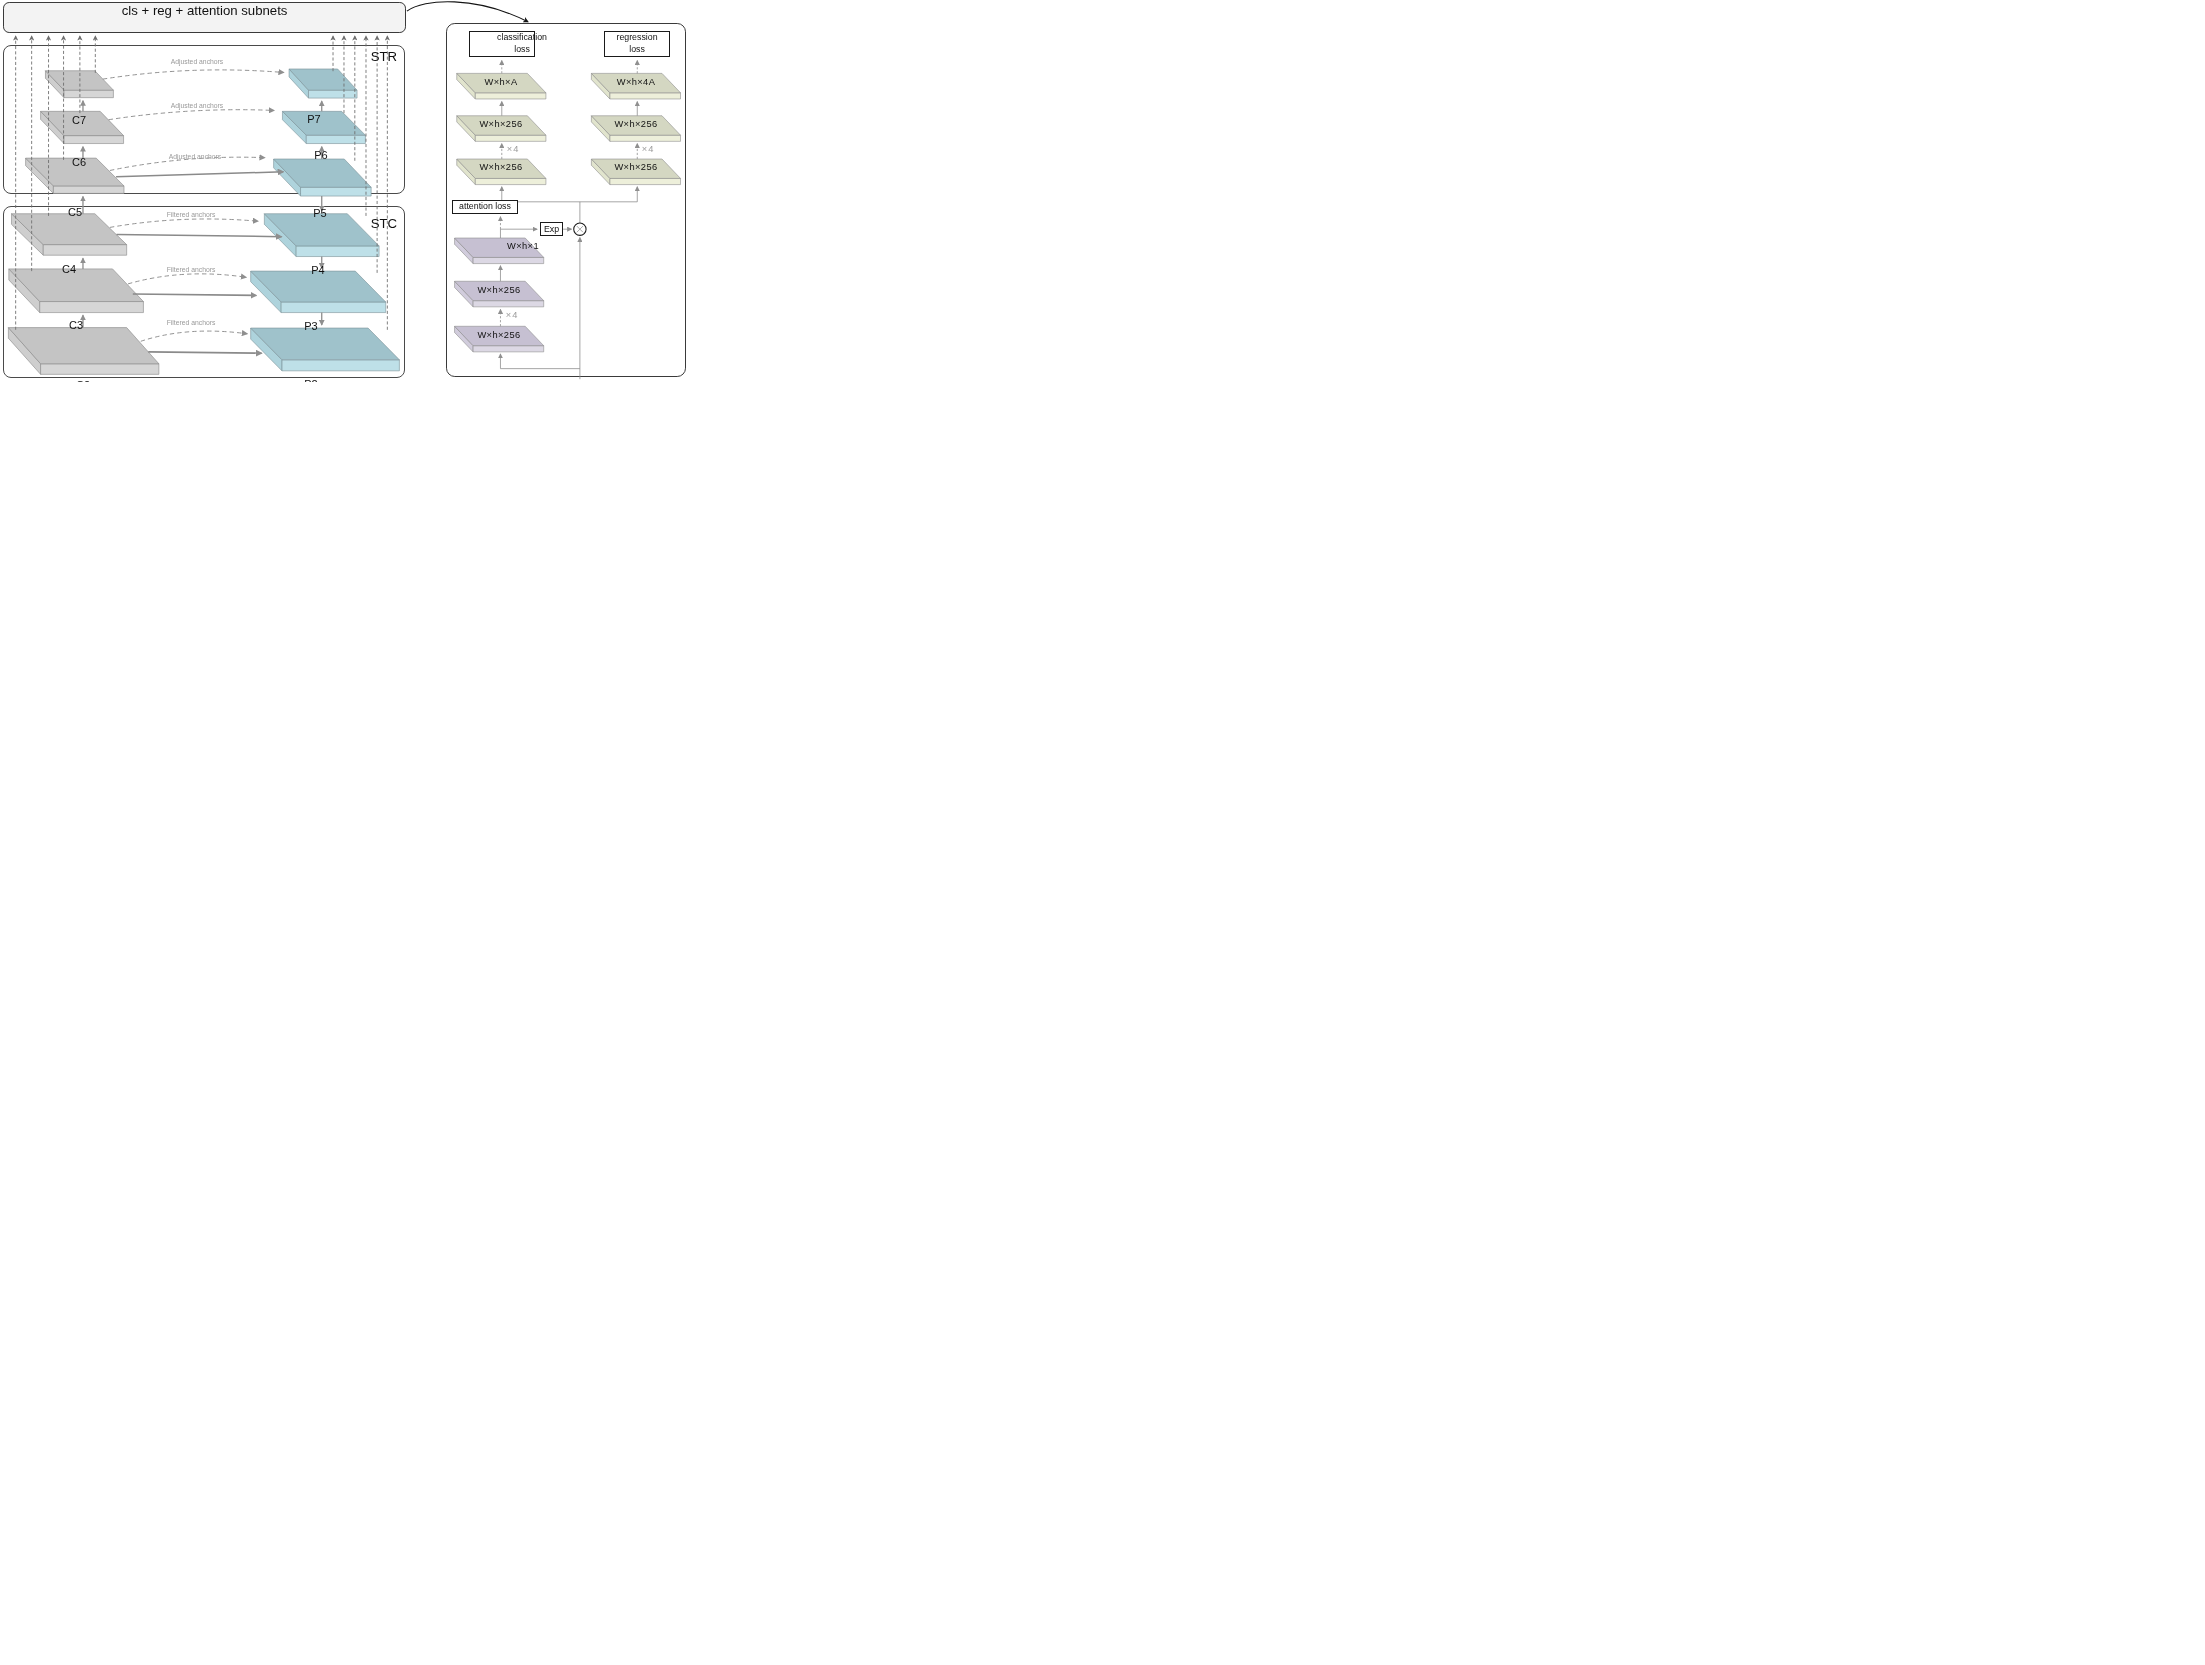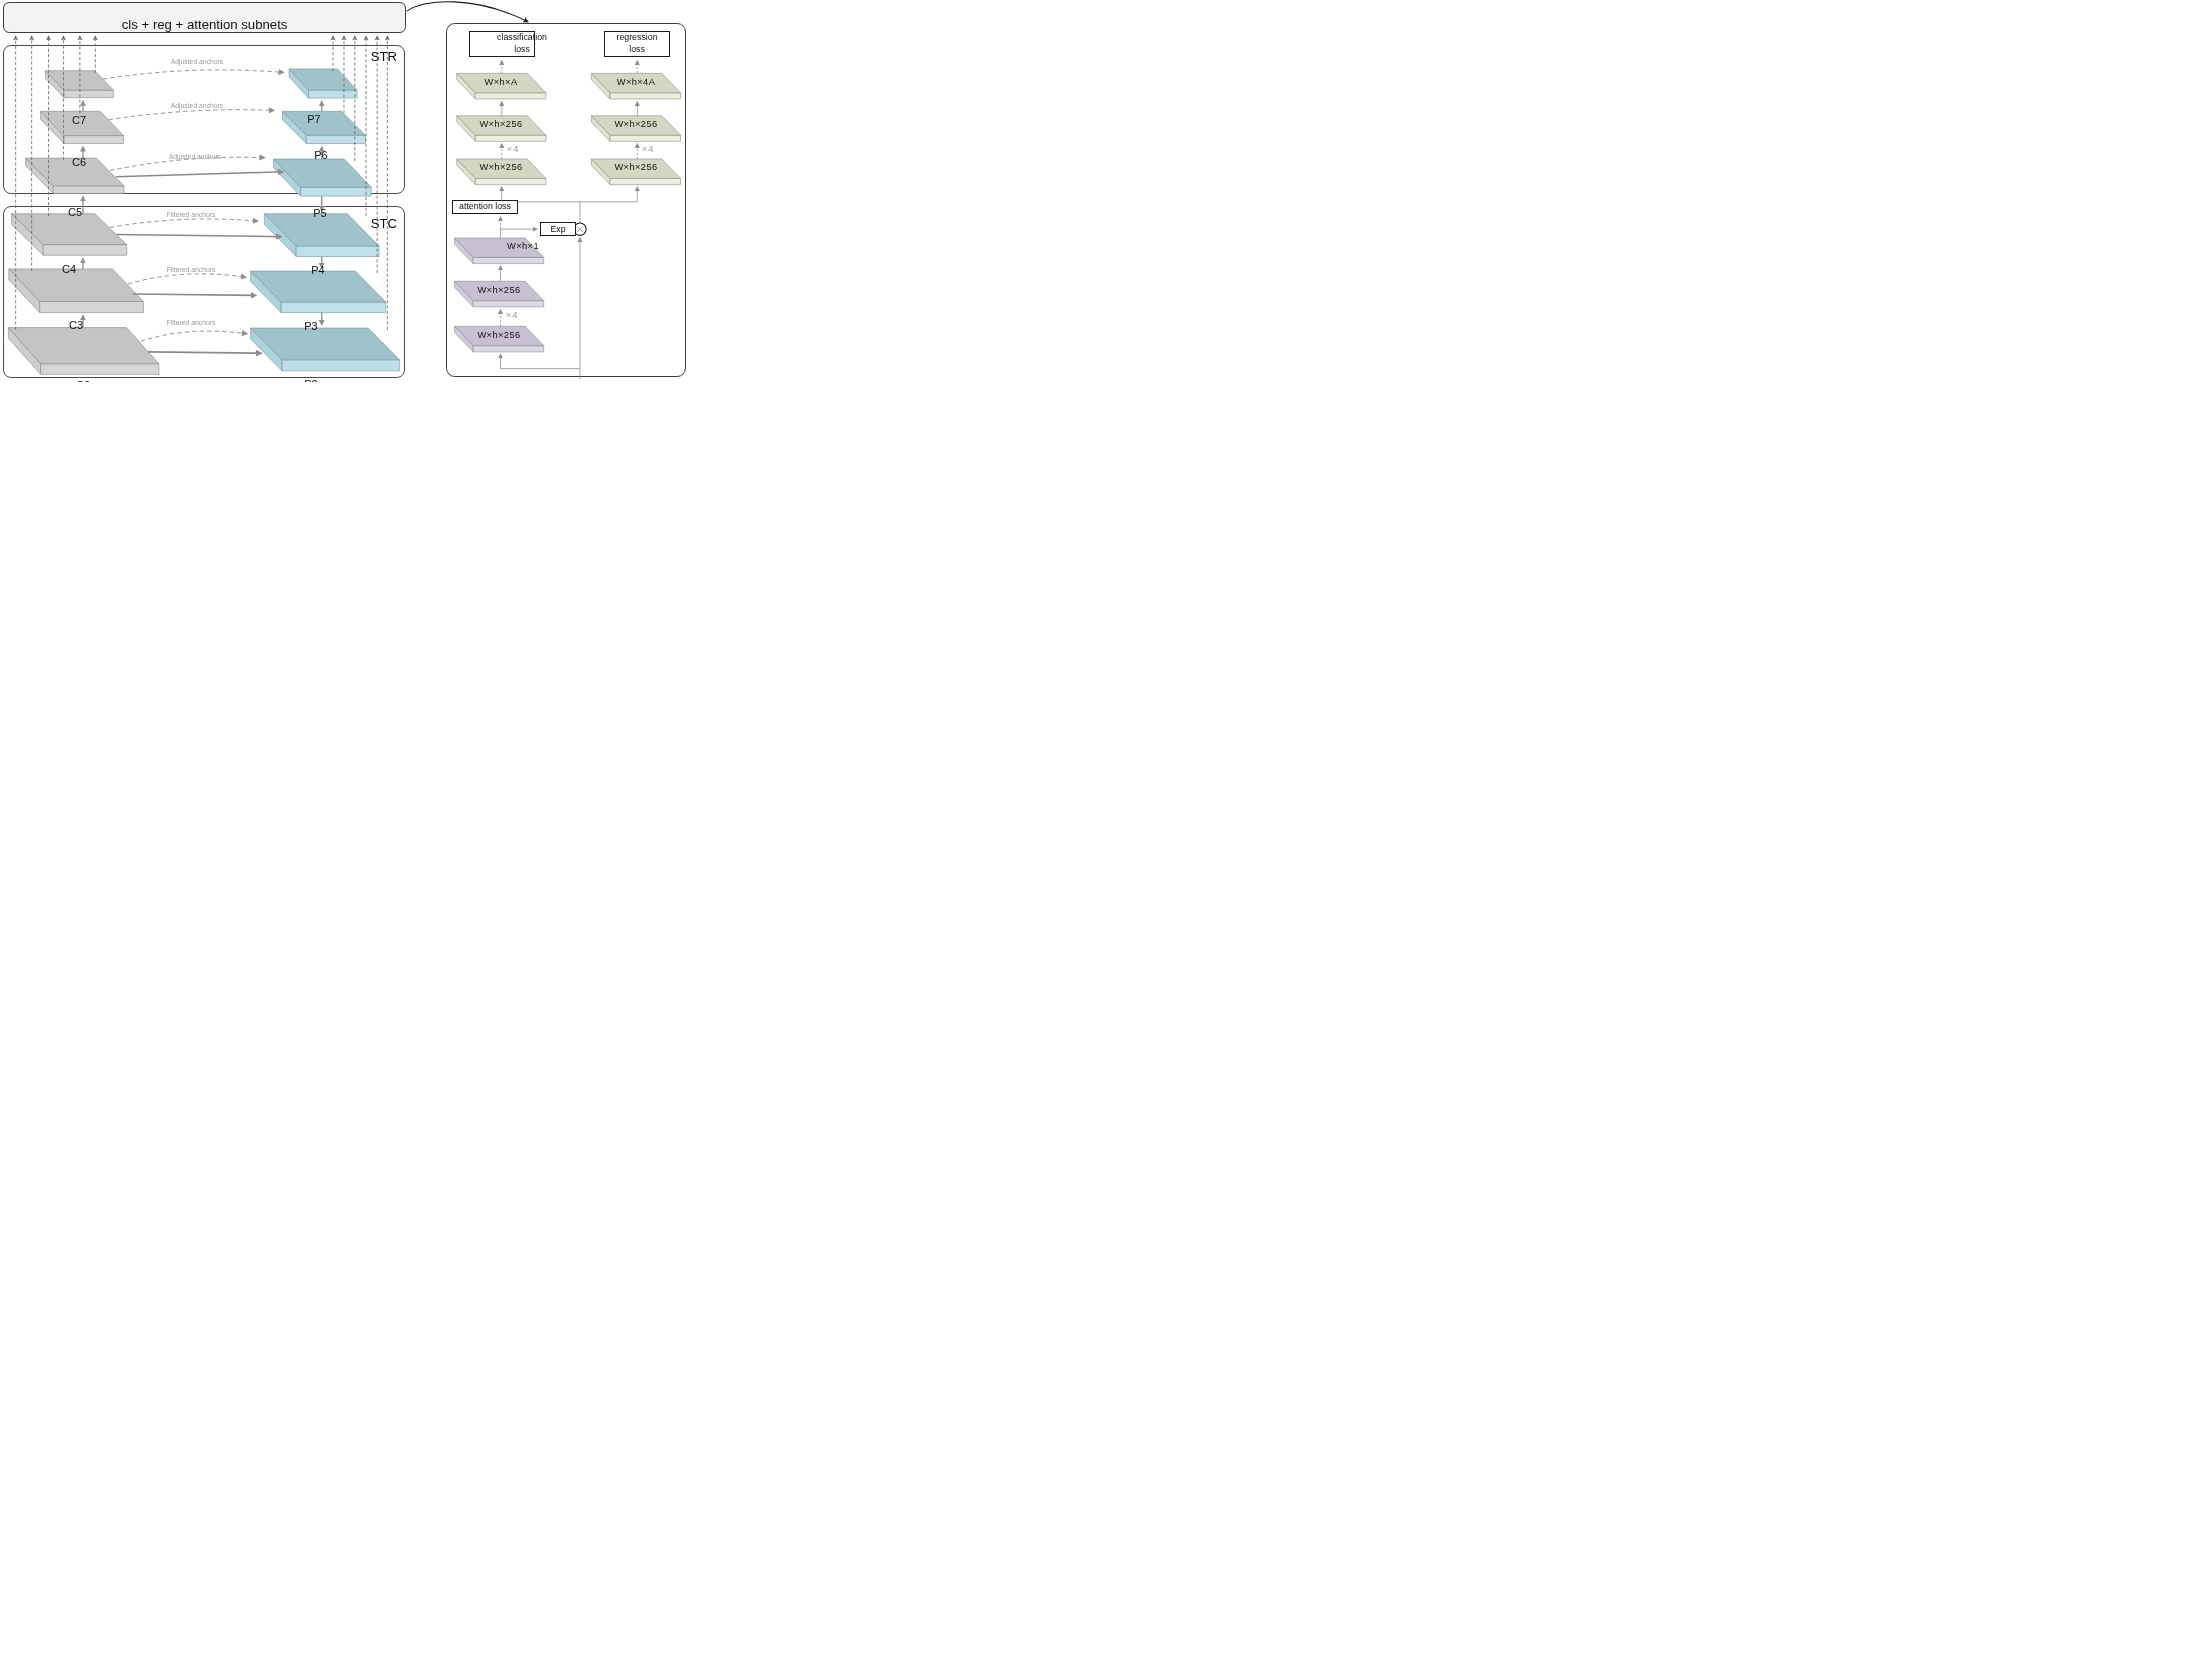--- a/index.html
+++ b/index.html
@@ -2,32 +2,32 @@
 <html style="font-size:7px"><head>
 <meta charset="utf-8">
 <style>
   html,body{margin:0;padding:0;background:#ffffff;}
   body{font-family:"Liberation Sans", sans-serif;}
   #stage{position:relative;width:692px;height:382px;background:#ffffff;overflow:hidden;}
   #stage svg{position:absolute;left:0;top:0;}
   .box{position:absolute;box-sizing:border-box;background:transparent;}
   .lbl{position:absolute;transform:translate(-50%,-50%);white-space:nowrap;color:#111;line-height:1;}
   .top-box{left:3.1px;top:2.2px;width:403px;height:31px;border:1.3px solid #3a3a3a;border-radius:6.2px;
-           background:#f3f3f3;display:flex;align-items:flex-end;justify-content:center;}
+           background:#f3f3f3;display:flex;align-items:flex-start;justify-content:center;}
   .top-box span{font-size:13.2px;color:#101010;}
   .module-box{border:0.9px solid #4a4a4a;border-radius:8px;background:transparent;}
   .str-box{left:3.1px;top:45px;width:402px;height:149px;}
   .stc-box{left:3.1px;top:206px;width:402px;height:172px;}
   .module-tag{position:absolute;width:44px;text-align:right;font-size:13.2px;color:#101010;}
   .right-panel{left:446px;top:23.4px;width:240px;height:354px;border:1.3px solid #3a3a3a;
                border-radius:8.8px;background:#ffffff;}
   .loss-box{position:absolute;box-sizing:border-box;border:0.9px solid #1a1a1a;background:#fff;
             display:flex;align-items:center;justify-content:center;text-align:center;
             font-size:8.8px;color:#101010;line-height:1.3;}
-  .exp-box{position:absolute;left:540px;top:222px;width:36px;height:13.7px;box-sizing:border-box;
+  .exp-box{position:absolute;left:540px;top:222px;width:23px;height:13.7px;box-sizing:border-box;
            border:0.9px solid #1a1a1a;background:#fff;display:flex;align-items:center;justify-content:center;
            font-size:8.8px;color:#101010;}
   .block-lbl{font-size:11px;margin-top:40px;}
   .wh-lbl{font-size:9.3px;letter-spacing:0.4px;}
   .anchor-lbl{font-size:6.8px;color:#9a9a9a;}
   .x4-lbl{font-size:9.3px;color:#9a9a9a;letter-spacing:0.9px;}
   .slab-top-c{fill:#c4c4c4;stroke:#8a8a8a;stroke-width:1.4;}
   .slab-front-c{fill:#d6d6d6;stroke:#8a8a8a;stroke-width:1.4;}
   .slab-side-c{fill:#cecece;stroke:#8a8a8a;stroke-width:1.4;}
   .slab-top-p{fill:#9fc2cb;stroke:#7d939b;stroke-width:1.4;}

